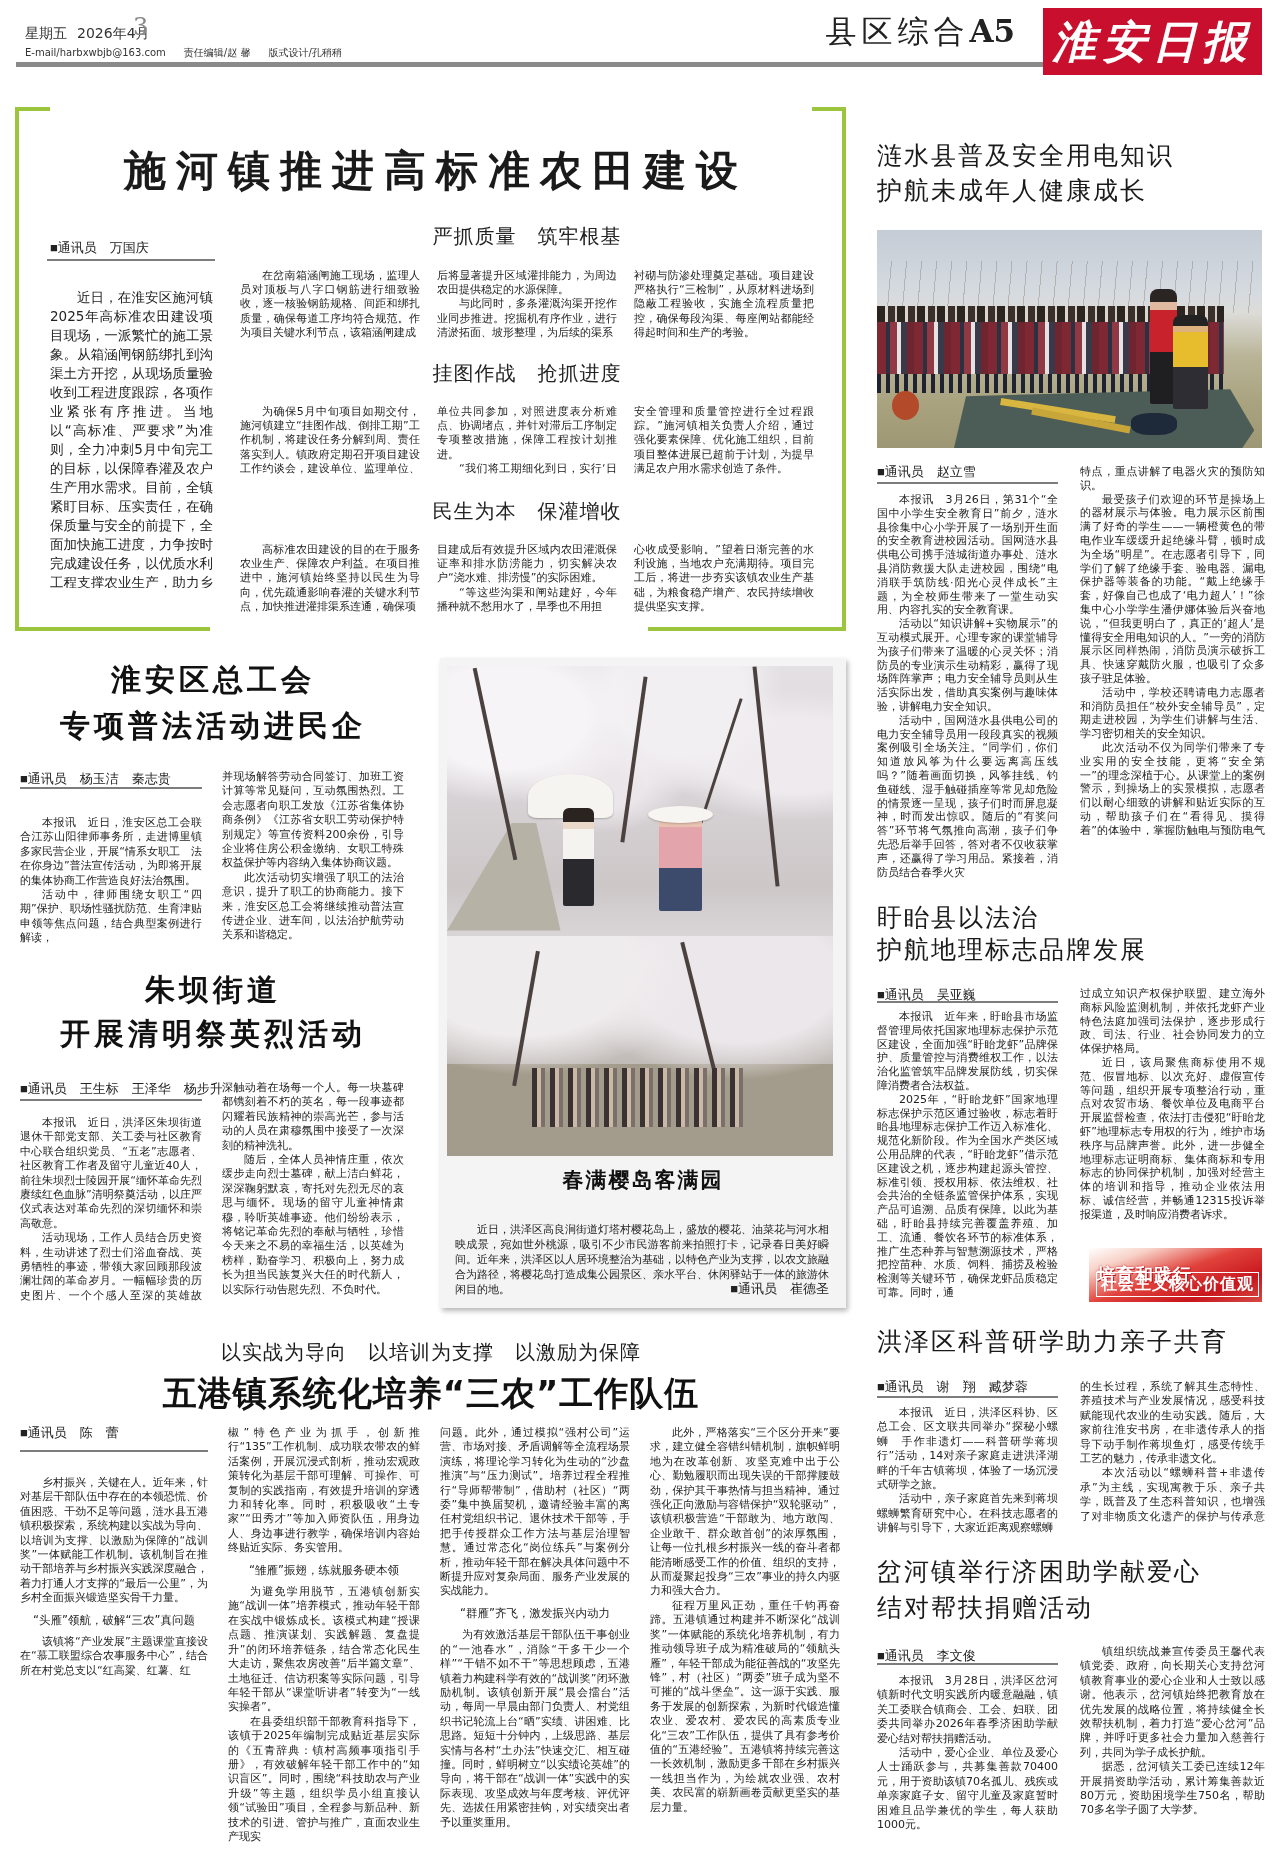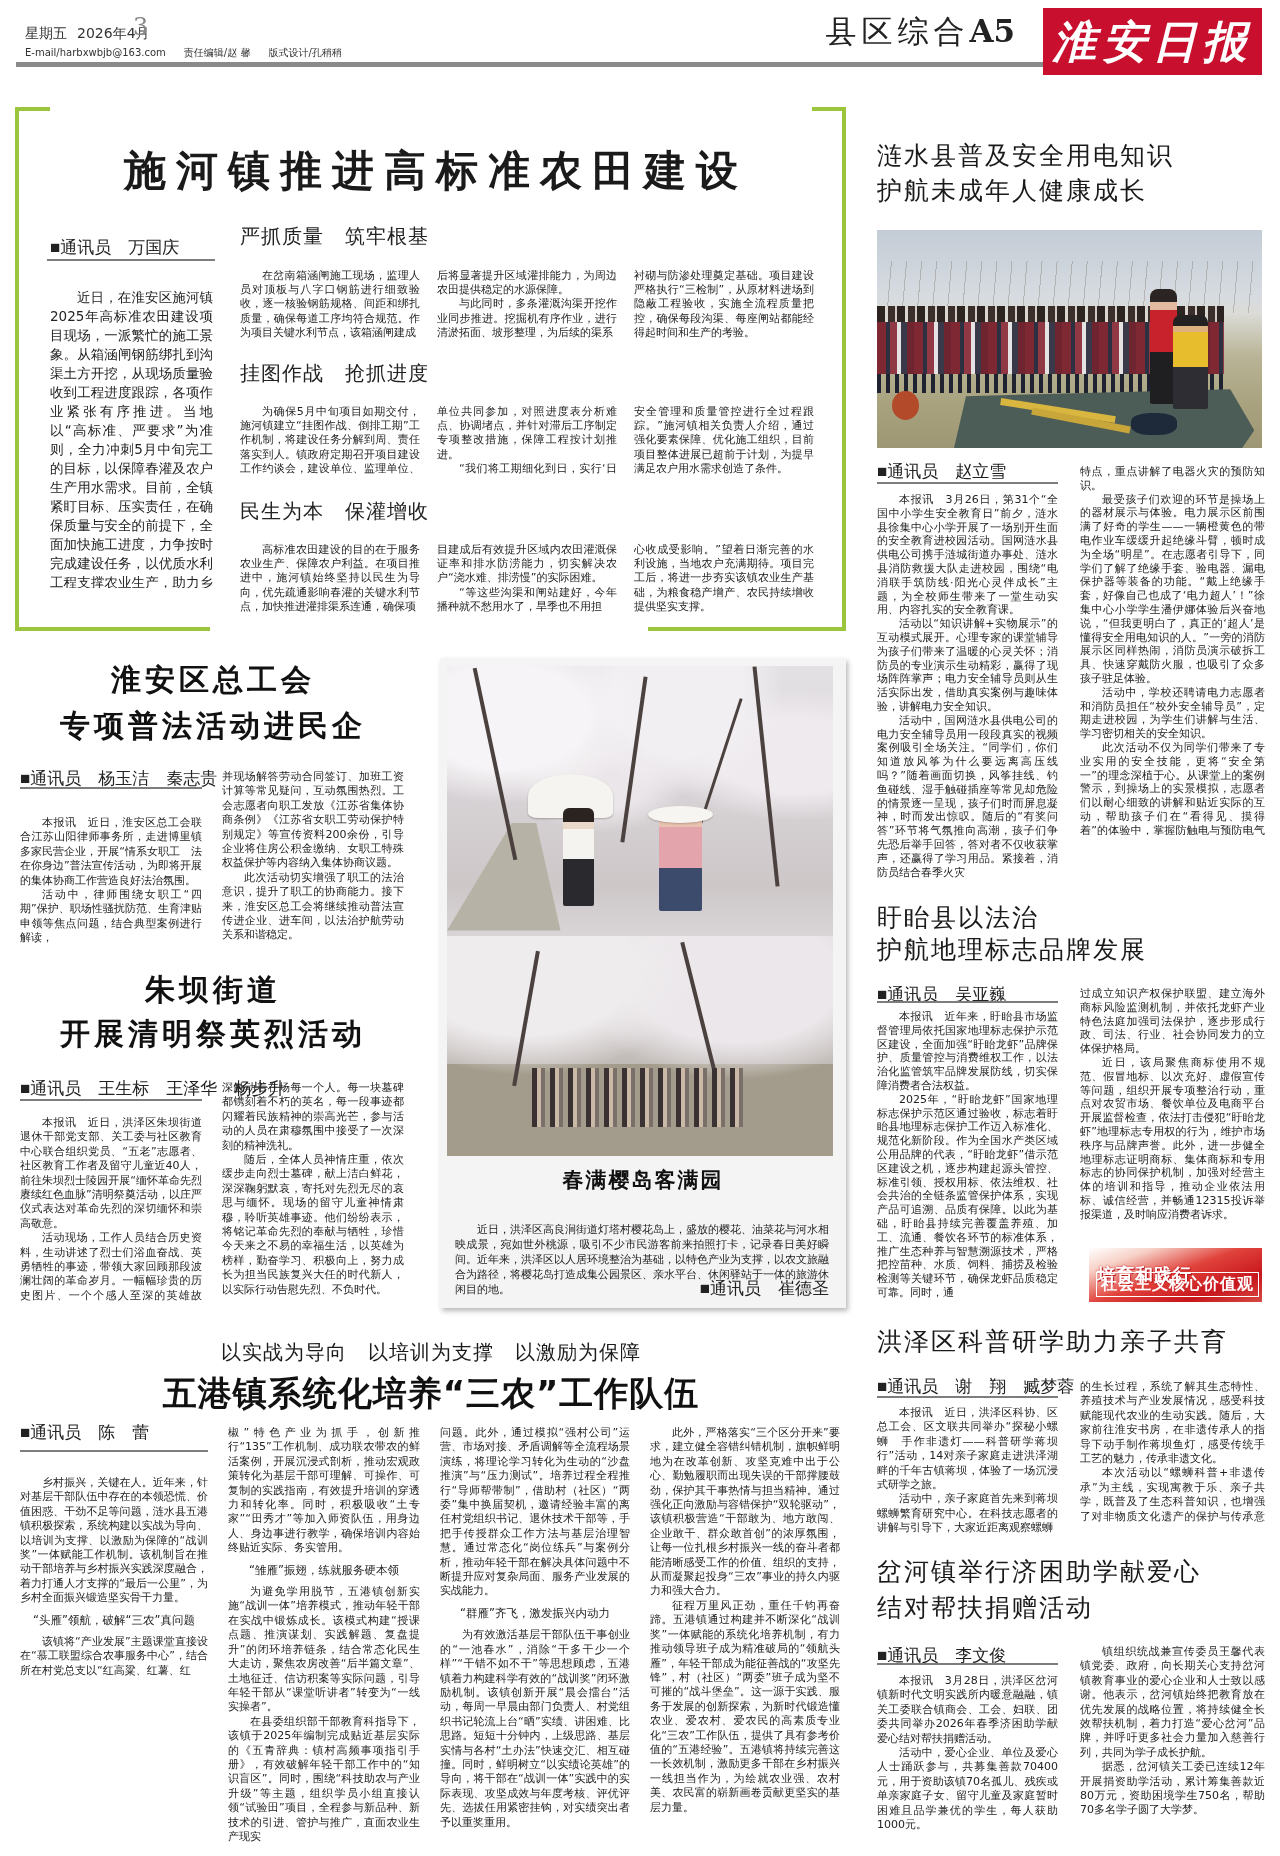--- a/index.html
+++ b/index.html
@@ -18,31 +18,31 @@
 .hdr-section .pg{font-weight:bold;letter-spacing:0}
 .masthead{background:#c8102e;color:#fff;font-family:"DejaVu Serif",serif;font-style:italic;font-weight:bold;font-size:44px;letter-spacing:6px;text-align:center;line-height:67px;white-space:nowrap}
 
 .green{background:#9bc53d}
 
 .hl{font-family:"DejaVu Serif",serif;color:#1a1a1a;white-space:nowrap}
 .hl span{display:block}
 .hl-sans{font-family:"DejaVu Sans",sans-serif;font-weight:bold;color:#111;white-space:nowrap;text-align:center}
 .hl-sans span{display:block}
 .center{text-align:center}
-.byline{font-family:Liberation Serif, serif;font-size:17px;color:#222;white-space:nowrap;line-height:14px}
+.byline{font-family:Liberation Serif, serif;font-size:13px;color:#222;white-space:nowrap;line-height:14px}
 .rule{height:2px;background:#7d7d7d}
 .body-text{font-family:"DejaVu Sans",sans-serif;font-size:11px;line-height:13.8px;text-align:justify;color:#222;overflow:hidden}
 .body-text p{text-indent:2em}
 .body-text p.cont{text-indent:0}
 .lh14{line-height:14.4px}
 .lh142{line-height:14.2px}
 .intro{font-family:"DejaVu Sans",sans-serif;font-size:13.5px;line-height:19px;text-align:justify;color:#222;overflow:hidden}
 .intro p{text-indent:2em}
 .subhead{text-align:center;margin:7px 0 8px;font-size:11.5px;text-indent:0}
-.sec-sub{font-family:"DejaVu Serif",serif;font-size:20px;line-height:24px;color:#222;letter-spacing:1px;white-space:nowrap}
+.sec-sub{font-family:"DejaVu Serif",serif;font-size:20px;line-height:24px;text-align:center;color:#222;letter-spacing:1px;white-space:nowrap}
 .hl-r{font-size:25px;line-height:35px;letter-spacing:2px}
 
 .photo{overflow:hidden}
 .photo>div{position:absolute}
 .photo-b{background:linear-gradient(180deg,#c4ccd6 0%,#d6dbe0 30%,#dcdcd8 38%,#b9b497 58%,#a8a27e 80%,#9d9775 100%)}
 .pb-trees{left:0;top:14%;width:100%;height:24%;background:repeating-linear-gradient(95deg,rgba(120,110,100,0) 0 14px,rgba(120,110,100,.35) 14px 15px)}
 .pb-heads{left:0;top:35%;width:90%;height:8%;background:repeating-linear-gradient(90deg,#2b2420 0 8px,#d9d6d0 8px 11px,#3a2f2a 11px 18px,#cfcac4 18px 20px)}
 .pb-crowd{left:0;top:42%;width:90%;height:24%;background:repeating-linear-gradient(90deg,#7e2833 0 9px,#2d3040 9px 13px,#913845 13px 20px,#e4e2e2 20px 24px,#3a394a 24px 30px,#6e2530 30px 37px)}
 .pb-legs{left:0;top:66%;width:90%;height:9%;background:repeating-linear-gradient(90deg,#1f2230 0 4px,transparent 4px 9px)}
 .pb-mat{left:20%;top:73%;width:78%;height:27%;background:#4c5d57;clip-path:polygon(4% 12%,92% 0,100% 70%,96% 100%,0 100%)}

